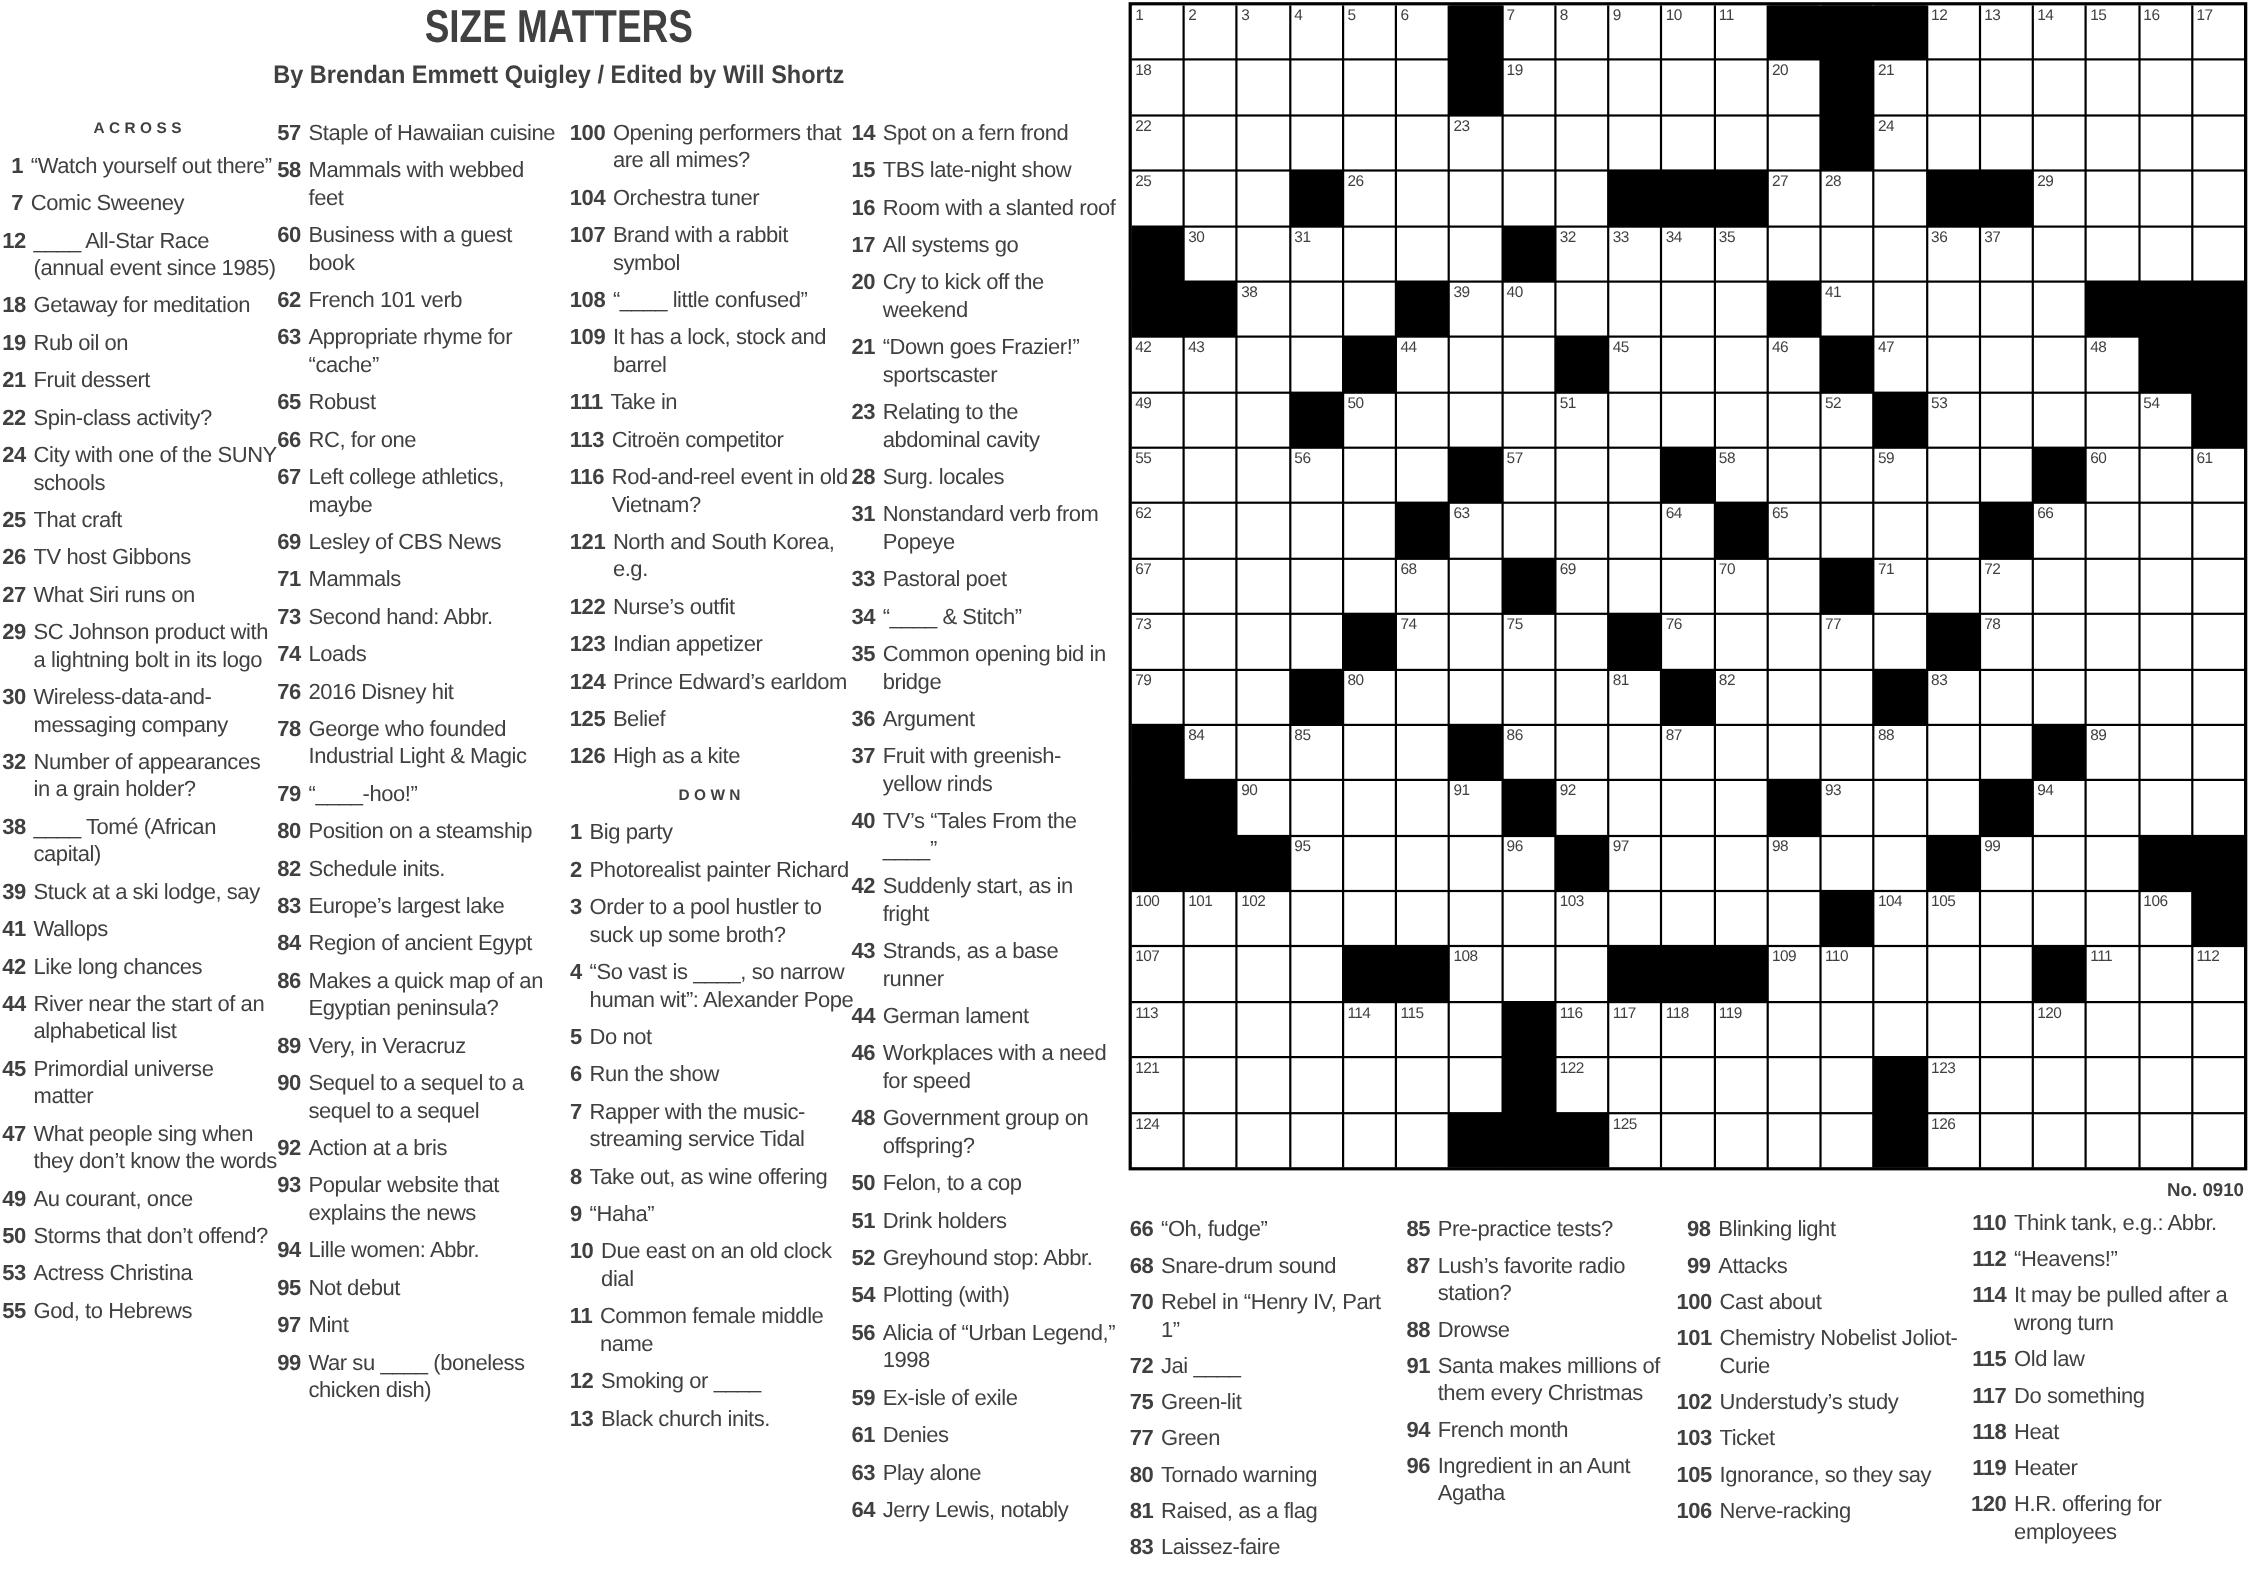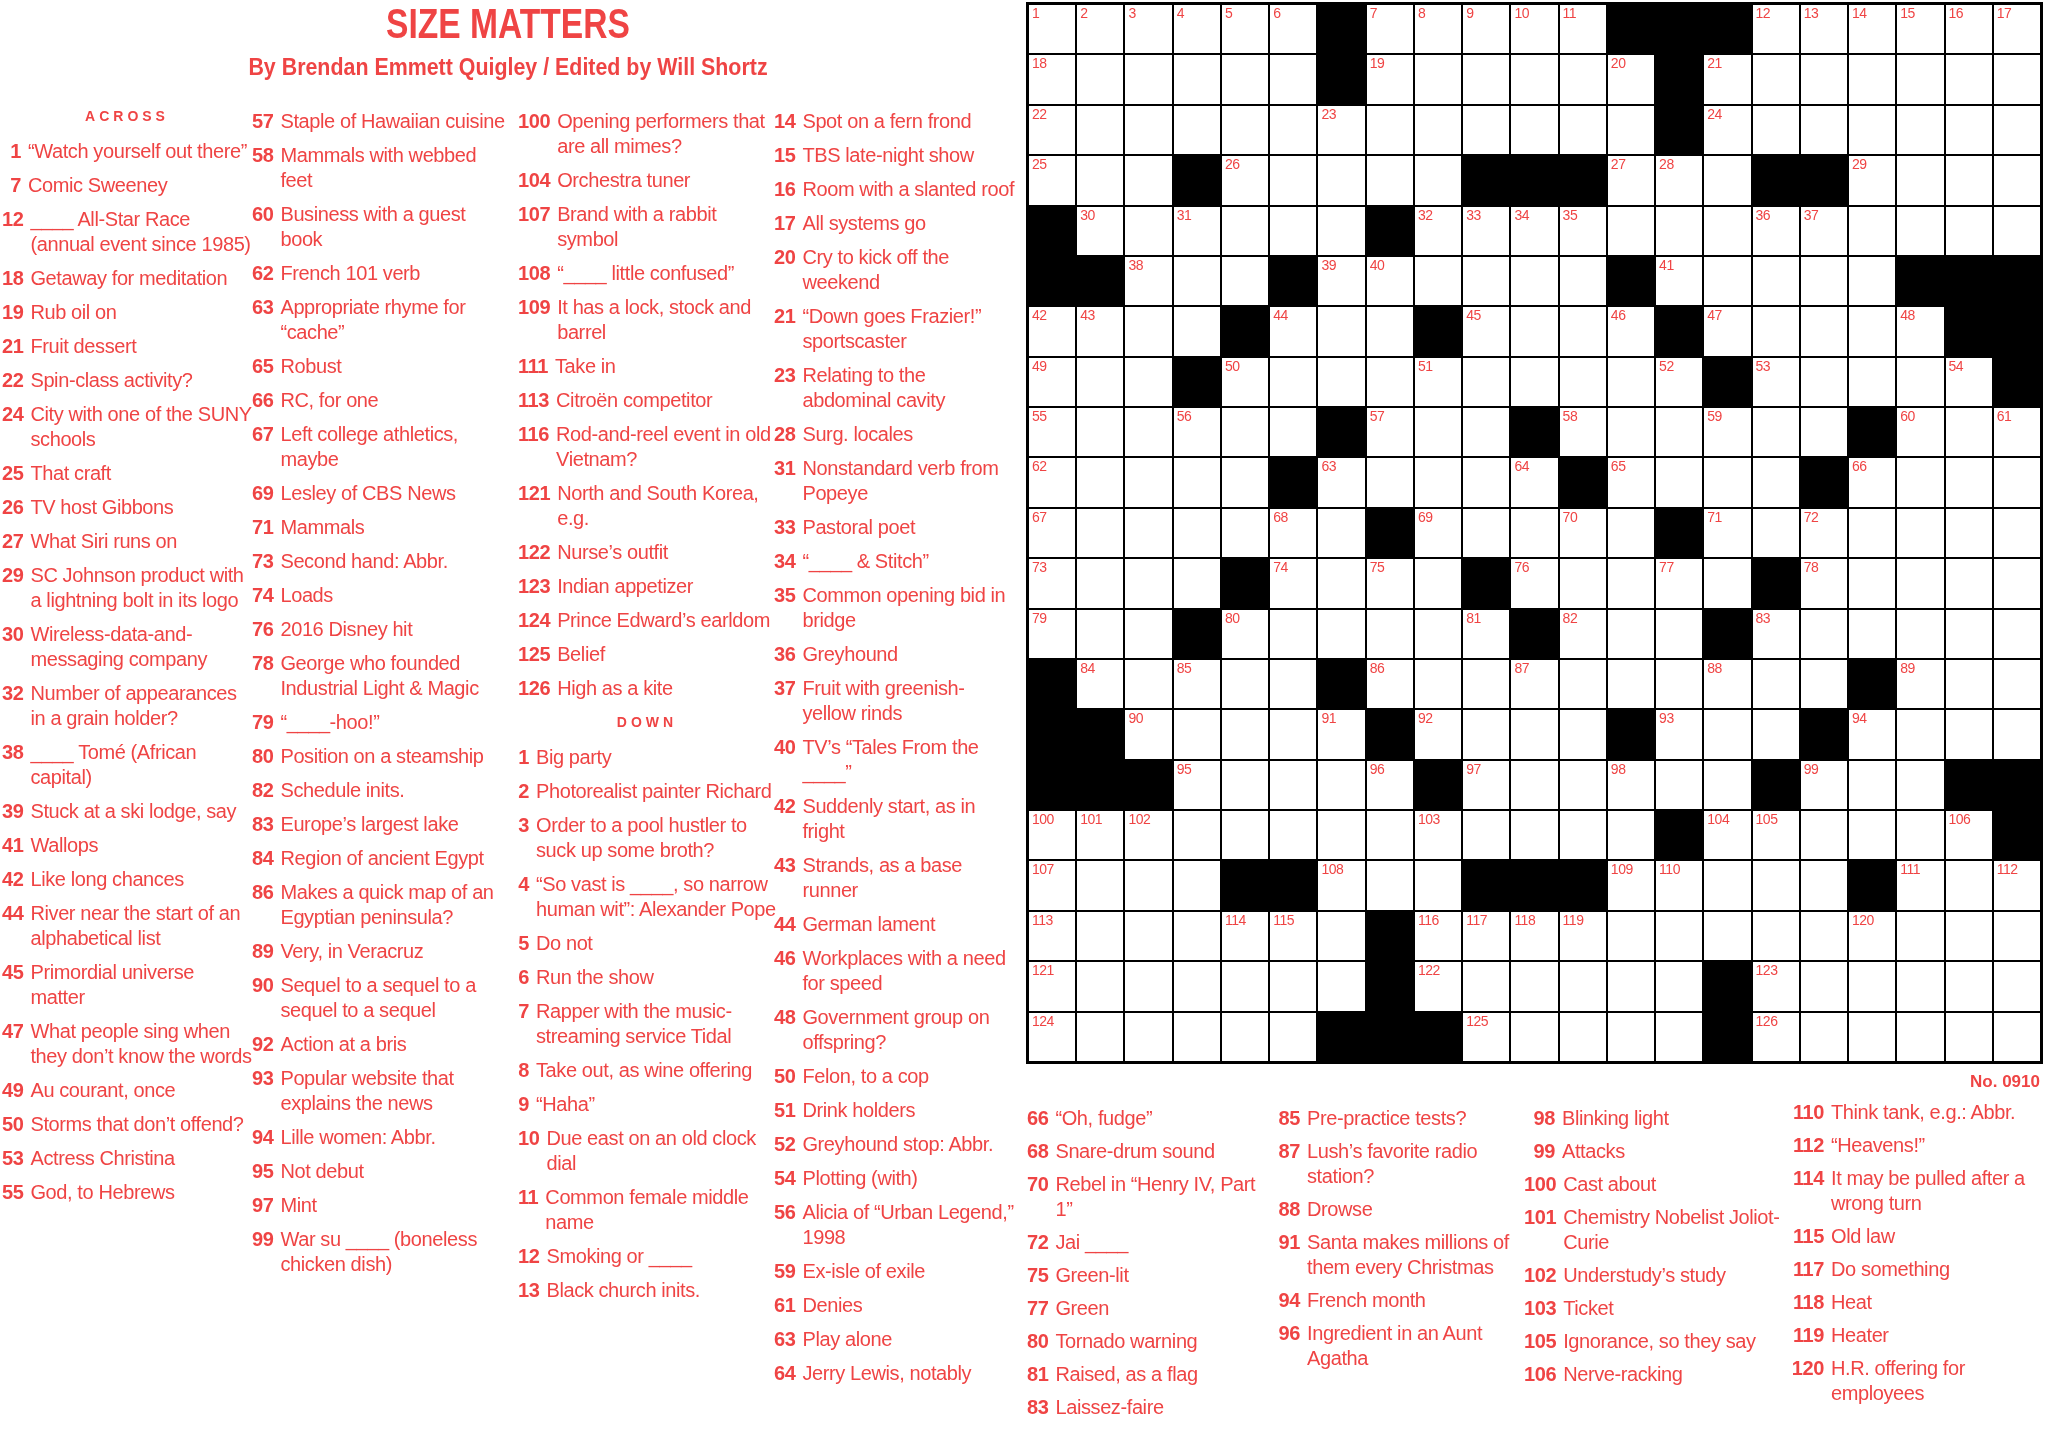--- a/index.html
+++ b/index.html
@@ -1,18 +1,18 @@
 <!DOCTYPE html>
 <html><head>
 <meta charset="utf-8">
 <style>
   * { margin:0; padding:0; box-sizing:border-box; }
   html,body { background:#fff; }
   .page { position:relative; width:2047px; height:1437px; background:#fff;
-          font-family:"Liberation Sans", sans-serif; color:#ef4444; overflow:hidden; }
+          font-family:"Liberation Sans", sans-serif; color:#404040; overflow:hidden; }
 
   
   .hdr { position:absolute; left:0; top:0; width:1016px; text-align:center; }
   .title { font-size:42px; font-weight:700; line-height:1; padding-top:3px;
            transform:scaleX(.80); transform-origin:50% 0; white-space:nowrap; }
   .byline { font-size:23px; font-weight:700; margin-top:9px;
             transform:scaleX(.93); transform-origin:50% 0; white-space:nowrap; }
 
   
   .ccol { position:absolute; font-size:20px; line-height:25px; letter-spacing:-0.4px; }
@@ -432,21 +432,21 @@
         <div class="clue">
           <span class="cn">34</span>
           <span class="ct">“____ &amp; Stitch”</span>
         </div>
         <div class="clue">
           <span class="cn">35</span>
           <span class="ct">Common opening bid in bridge</span>
         </div>
         <div class="clue">
           <span class="cn">36</span>
-          <span class="ct">Greyhound</span>
+          <span class="ct">Argument</span>
         </div>
         <div class="clue">
           <span class="cn">37</span>
           <span class="ct">Fruit with greenish-yellow rinds</span>
         </div>
         <div class="clue">
           <span class="cn">40</span>
           <span class="ct">TV’s “Tales From the ____”</span>
         </div>
         <div class="clue">

